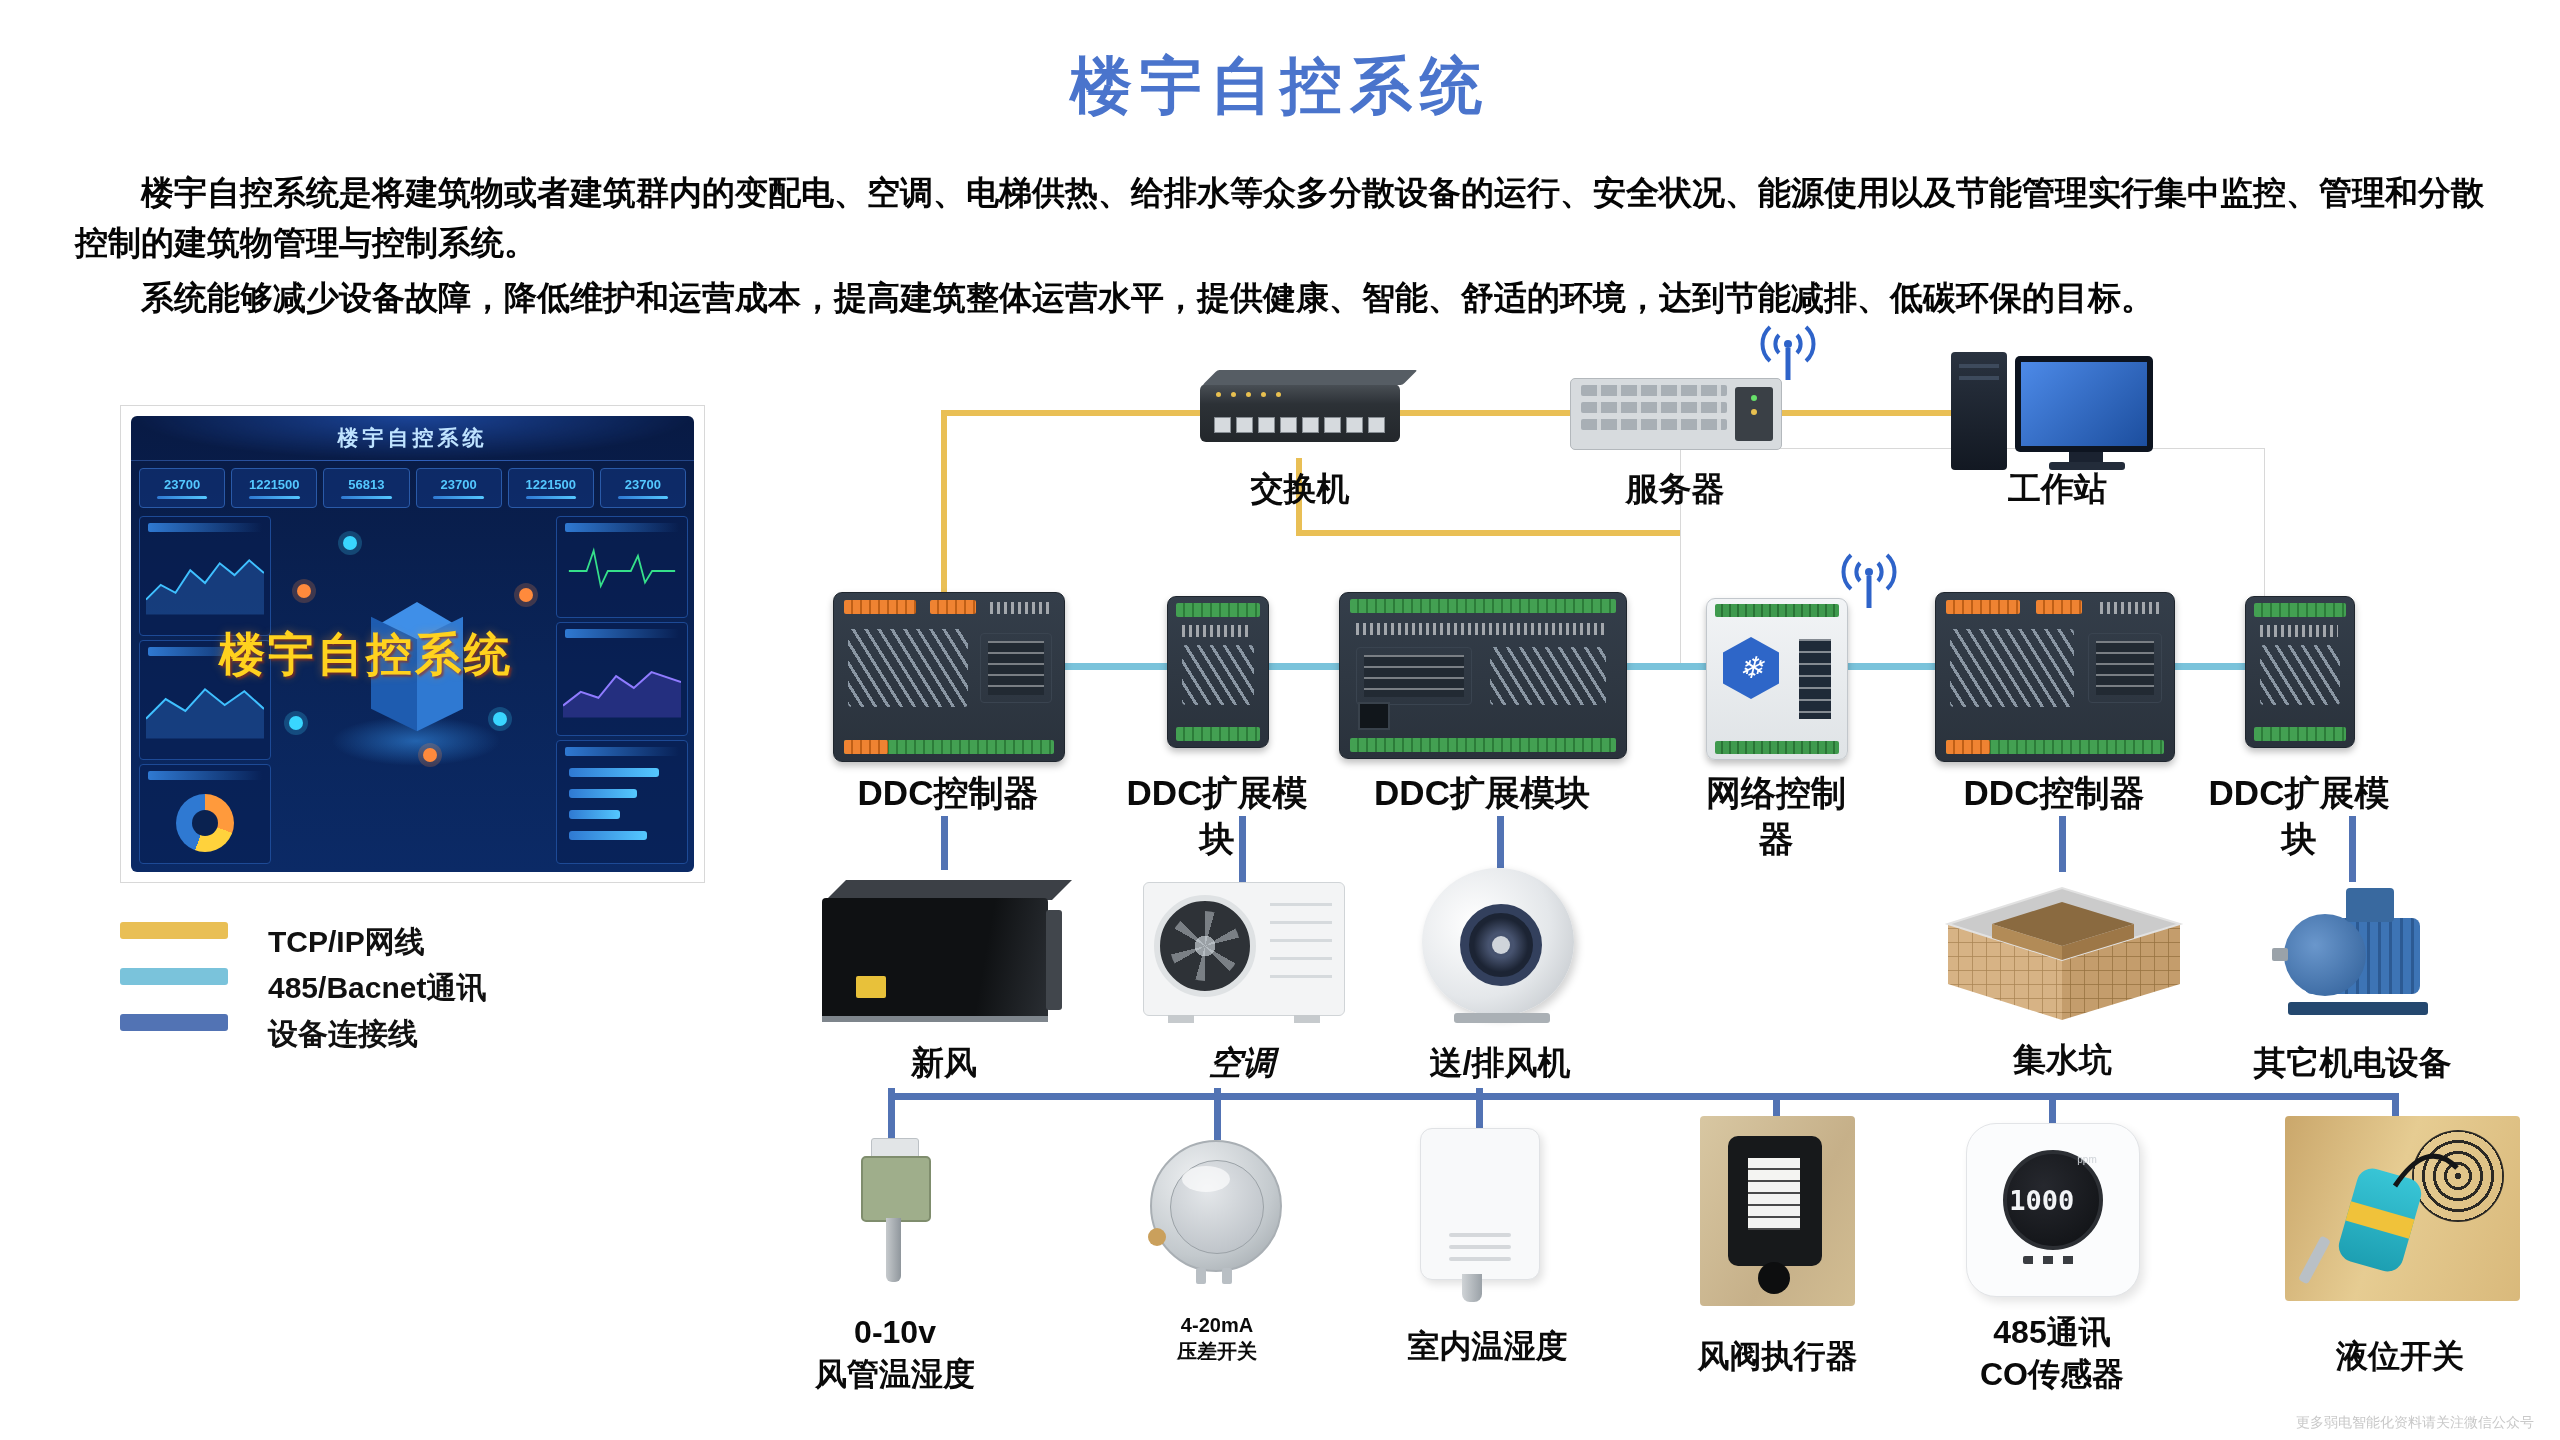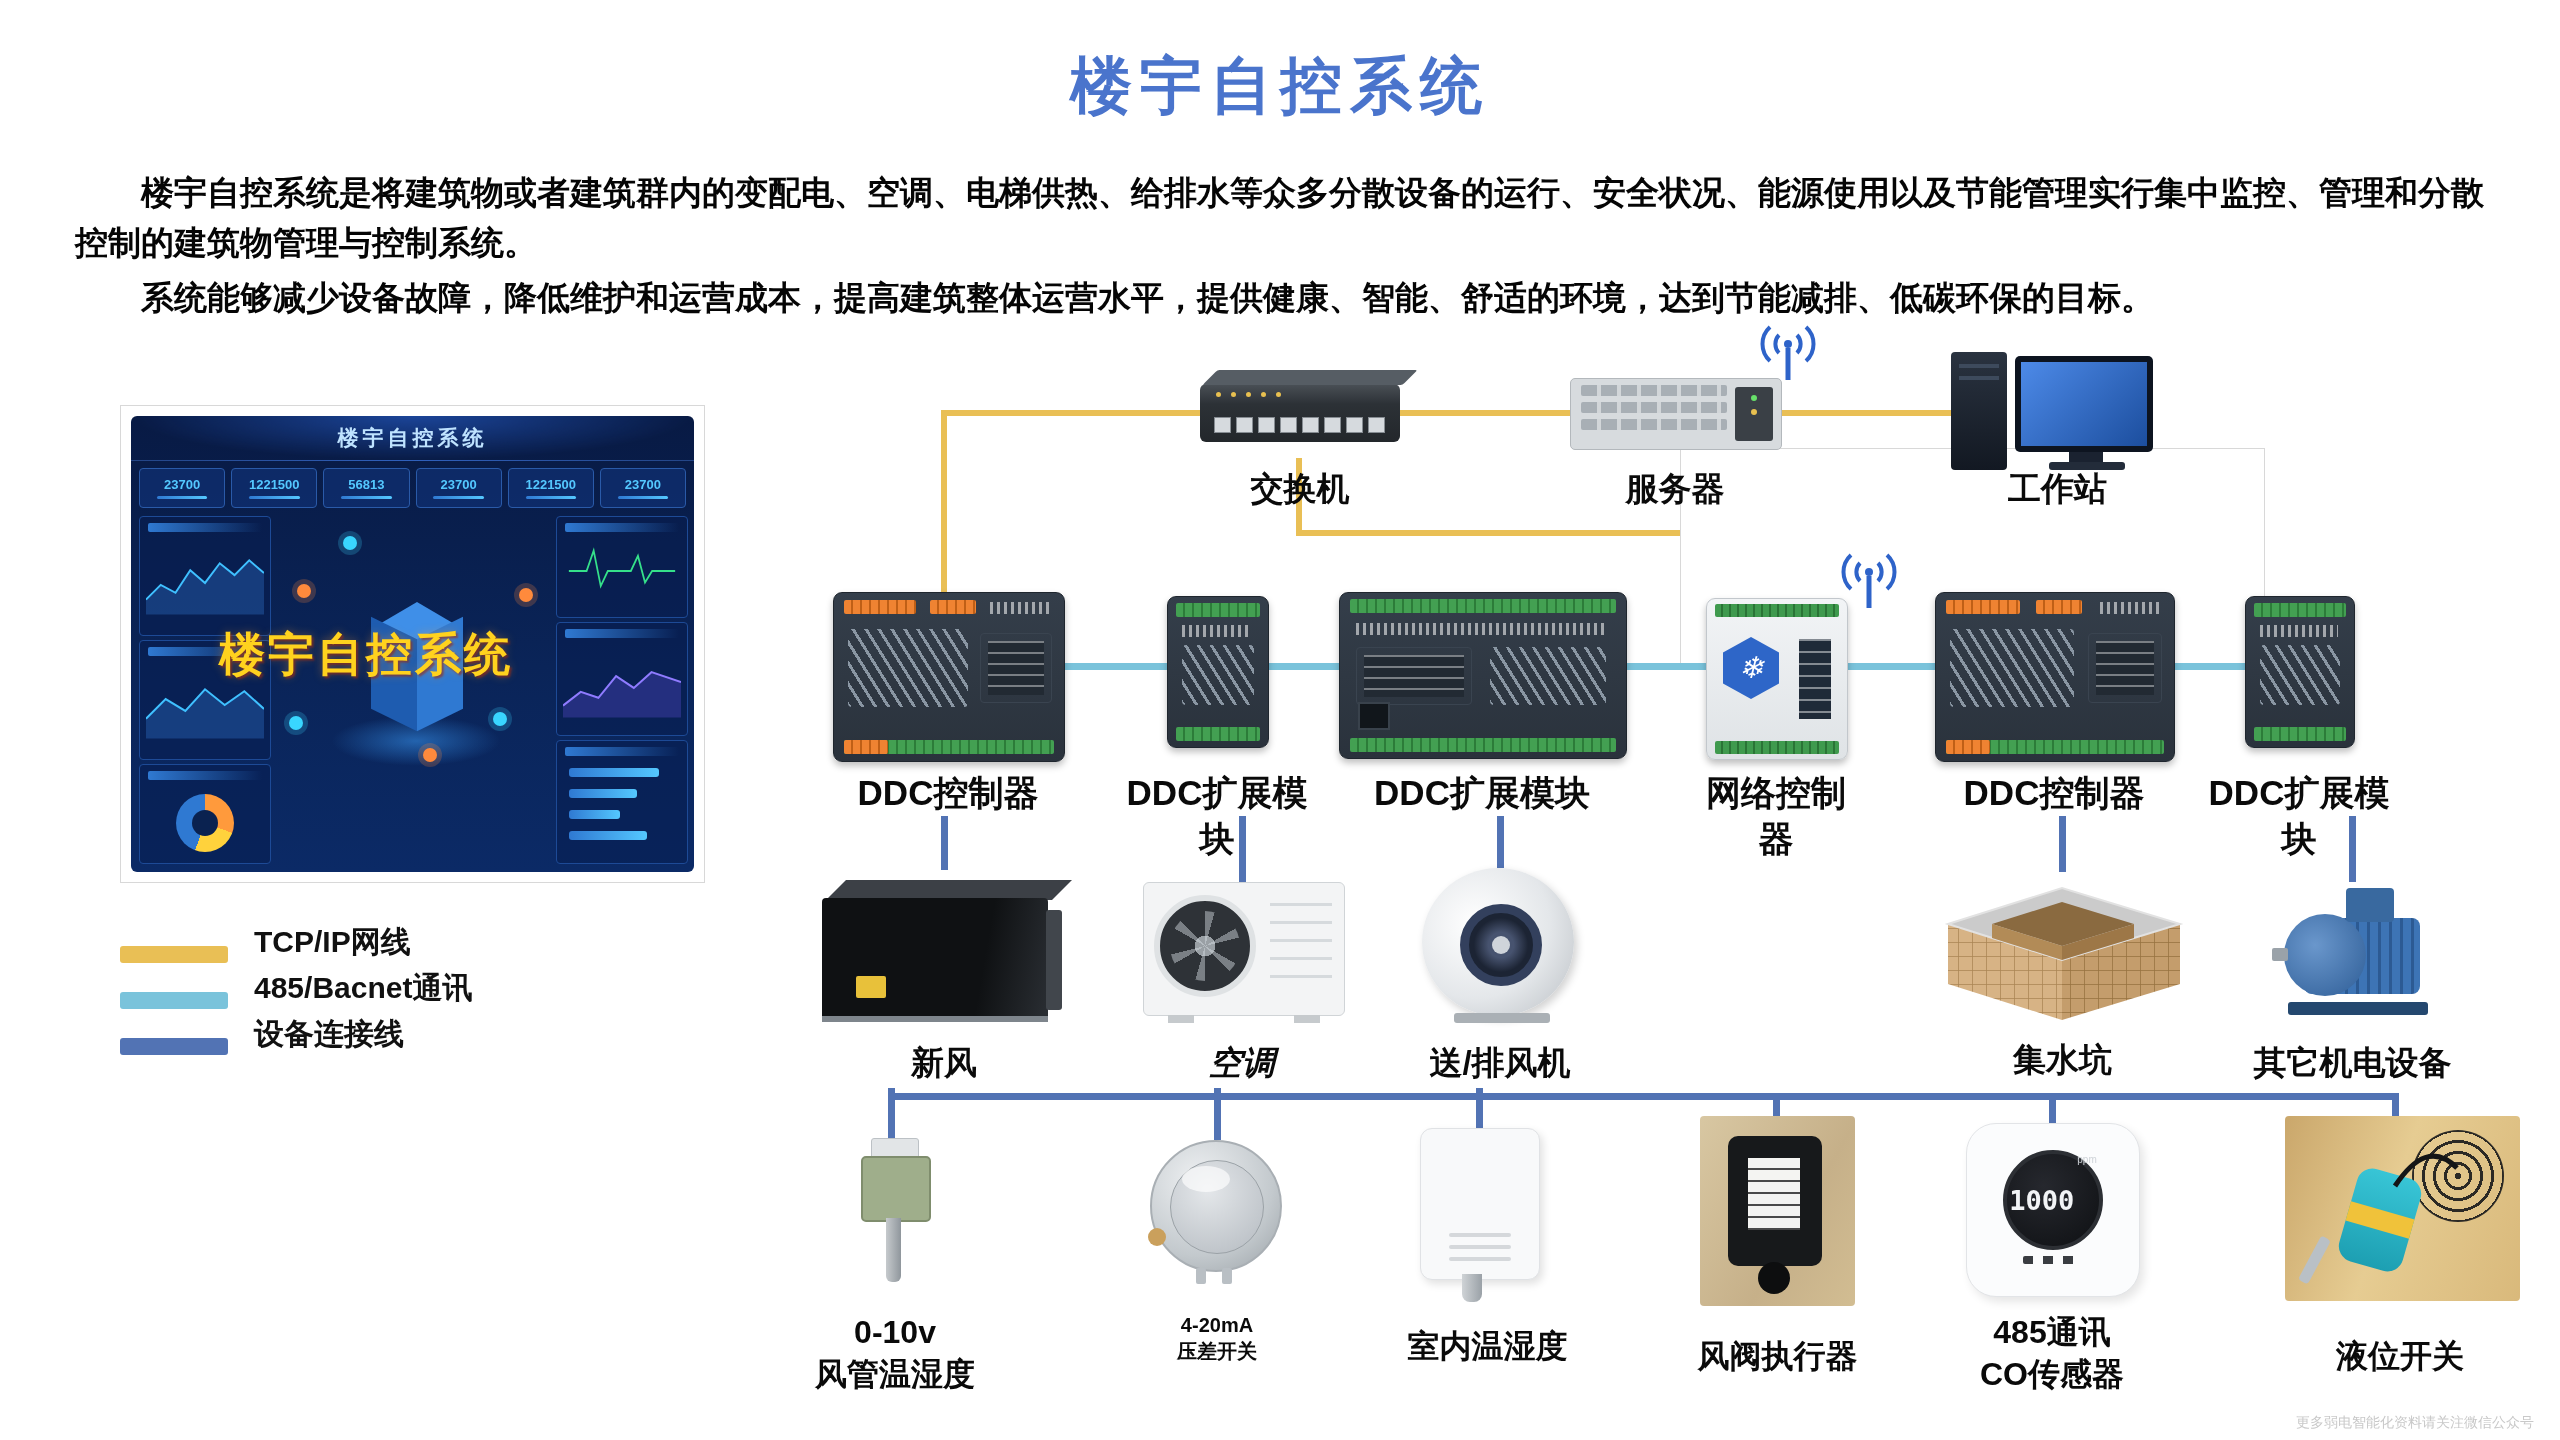--- a/index.html
+++ b/index.html
@@ -7,21 +7,21 @@
           font-family:"Liberation Sans",sans-serif;color:#111;}
   .abs{position:absolute;}
 
   
   .page-title{position:absolute;top:44px;left:0;width:100%;text-align:center;
     font-family:"DejaVu Serif",serif;font-size:62px;font-weight:700;color:#4a74cc;letter-spacing:8px;}
   .intro{position:absolute;left:75px;top:168px;width:2420px;}
   .intro p{margin:0 0 6px 0;font-size:33px;line-height:1.5;font-weight:700;color:#050505;text-indent:2em;}
 
   
-  .legend-row{position:absolute;left:120px;display:flex;align-items:flex-end;gap:26px;}
+  .legend-row{position:absolute;left:120px;display:flex;align-items:flex-start;gap:40px;}
   .legend-sw{width:108px;height:17px;border-radius:3px;}
   .legend-sw.y{background:#e9bf55;} .legend-sw.b{background:#7ac3db;} .legend-sw.d{background:#5273b4;}
   .legend-lb{font-size:30px;font-weight:600;color:#111;}
 
   
   .ln{position:absolute;}
   .hy{height:6px;background:#e9bf55;} .vy{width:6px;background:#e9bf55;}
   .hb{height:7px;background:#7ac3db;}
   .vd{width:7px;background:#5273b4;} .hd{height:7px;background:#5273b4;}
   .dash{width:0;border-left:5px dashed #2e63c9;}

